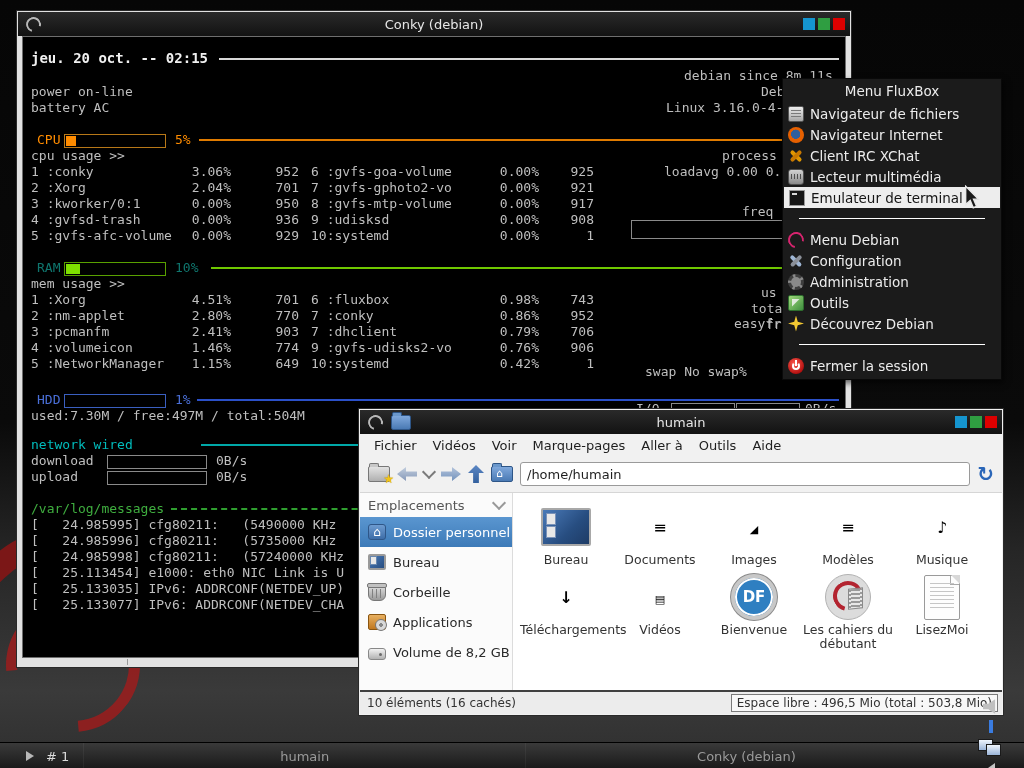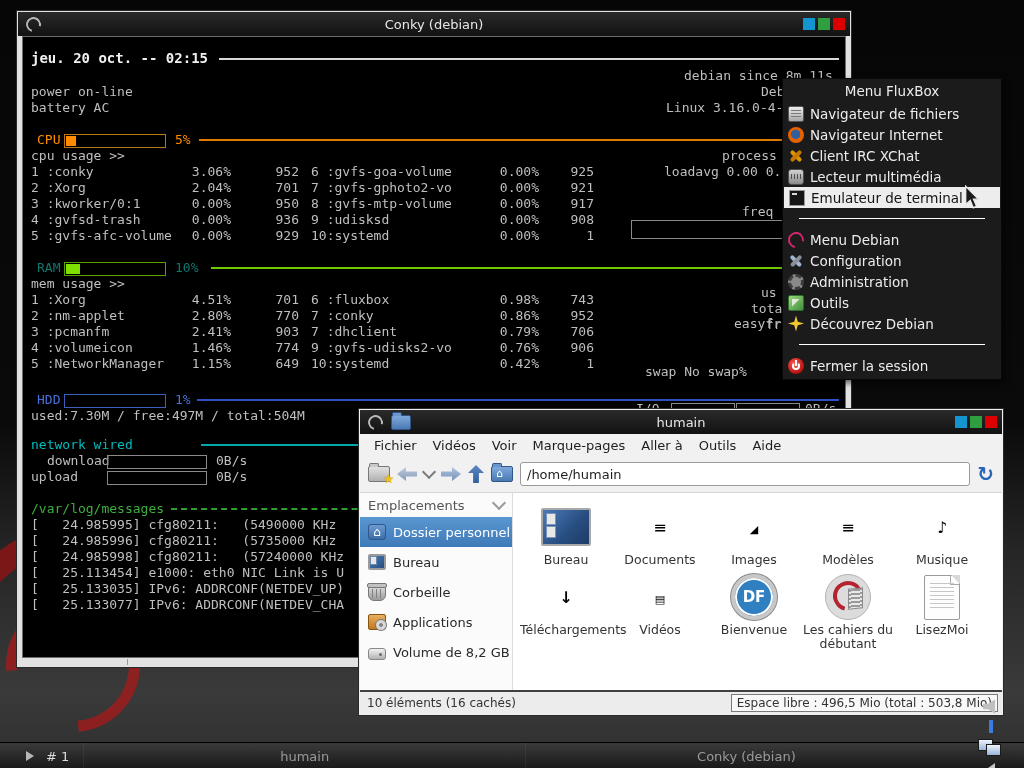--- a/index.html
+++ b/index.html
@@ -311,21 +311,21 @@
       <div class="c cb" style="left:152px;top:355px;">1%</div>
       <div class="bline" style="left:174px;right:6px;top:362px;"></div>
       <div class="c" style="left:8px;top:371px;">used:7.30M / free:497M / total:504M</div>
       <div class="c" style="left:613px;top:364px;">I/O</div>
       <div class="hbar" style="left:648px;top:366px;width:62px;"></div>
       <div class="hbar" style="left:713px;top:366px;width:62px;"></div>
       <div class="c" style="left:782px;top:364px;">0B/s</div>
 
       <div class="c ct" style="left:8px;top:400px;">network wired</div>
       <div class="tline" style="left:178px;right:6px;top:407px;"></div>
-      <div class="c" style="left:24px;top:416px;">download</div>
+      <div class="c" style="left:8px;top:416px;">download</div>
       <div class="hbar" style="left:84px;top:418px;width:98px;"></div>
       <div class="c" style="left:193px;top:416px;">0B/s</div>
       <div class="c" style="left:8px;top:432px;">upload</div>
       <div class="hbar" style="left:84px;top:434px;width:98px;"></div>
       <div class="c" style="left:193px;top:432px;">0B/s</div>
 
       <div class="c clg" style="left:8px;top:464px;">/var/log/messages</div>
       <div class="dline" style="left:148px;right:6px;top:471px;"></div>
       <div class="lrows" style="top:480px;">
           <div class="lrow">[   24.985995] cfg80211:   (5490000 KHz</div>

